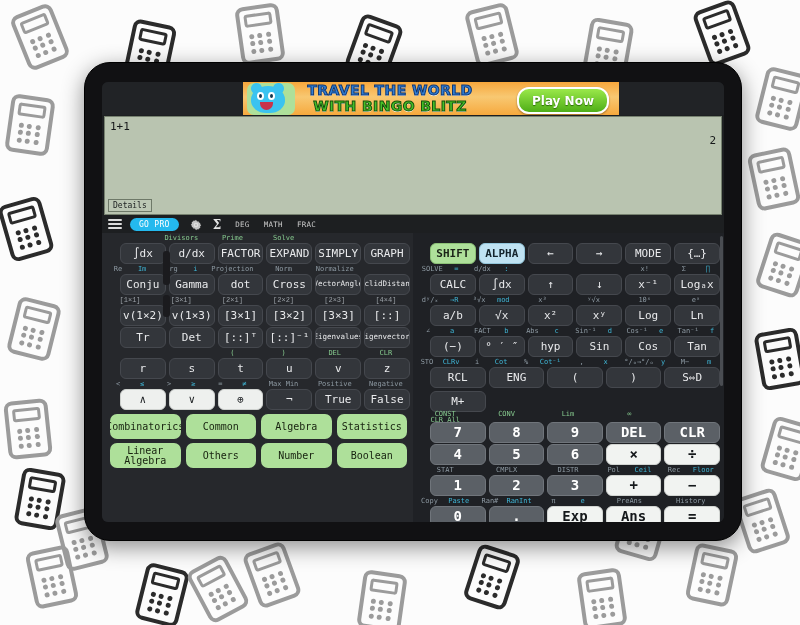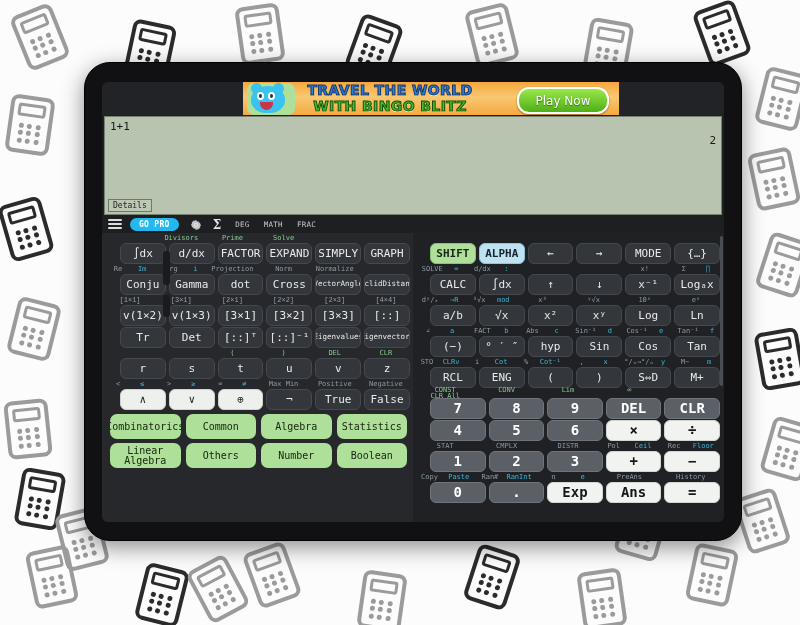--- a/index.html
+++ b/index.html
@@ -46,38 +46,38 @@
   #ad .mouth{position:absolute;left:13px;top:19px;width:13px;height:8px;background:#c9344b;border-radius:0 0 8px 8px;}
   #ad .adtxt{position:absolute;left:52px;top:1px;width:190px;text-align:center;line-height:1;}
   #ad .l1{font-family:"DejaVu Sans",sans-serif;font-weight:bold;font-size:14px;color:#2f7fd6;
       -webkit-text-stroke:1px #11356e;letter-spacing:.4px;text-shadow:0 1px 0 #fff;}
   #ad .l2{font-family:"DejaVu Sans",sans-serif;font-weight:bold;font-size:14px;color:#46c028;
       -webkit-text-stroke:1px #14500b;letter-spacing:.4px;margin-top:2px;text-shadow:0 1px 0 #fff;}
   #ad .play{position:absolute;right:10px;top:5px;width:88px;height:23px;border-radius:12px;
       background:linear-gradient(180deg,#9ae84a,#4fae17);border:2px solid #fff;
       box-shadow:0 1px 2px rgba(0,0,0,.4);
       display:flex;align-items:center;justify-content:center;
-      font-family:"DejaVu Sans",sans-serif;font-weight:normal;font-size:12px;color:#fff;
+      font-family:"DejaVu Sans",sans-serif;font-weight:bold;font-size:12px;color:#fff;
       text-shadow:0 1px 1px #2c6b09;}
 
   
   #display{flex:0 0 auto;height:99px;margin:1px 2px 0 2px;background:#b9c4b0;
       border:1px solid #76816f;position:relative;box-sizing:border-box;}
   #expr{position:absolute;left:5px;top:3px;font-size:11px;color:#16191a;}
   #result{position:absolute;right:5px;top:17px;font-size:11px;color:#16191a;}
   #details{position:absolute;left:3px;bottom:2px;padding:1px 4px;font-size:8px;color:#1b1e1f;
       background:#bcc7b4;border:1px solid #6e7968;}
 
   
   #toolbar{flex:0 0 auto;height:17px;display:flex;align-items:center;gap:0;padding:1px 0 0 6px;
       background:#1d1f21;}
   #toolbar .ham{width:14px;height:11px;position:relative;margin-right:8px;}
   #toolbar .ham i{position:absolute;left:0;width:14px;height:2px;background:#dcdcdc;border-radius:1px;}
   #toolbar .ham i:nth-child(1){top:0;}#toolbar .ham i:nth-child(2){top:4px;}#toolbar .ham i:nth-child(3){top:8px;}
-  #gopro{background:#24b9ee;color:#fff;font-size:8px;font-weight:bold;border-radius:9px;
+  #gopro{background:#24b9ee;color:#fff;font-size:8px;font-weight:normal;border-radius:9px;
       padding:2px 9px;letter-spacing:.3px;}
   #gear{margin-left:10px;width:14px;height:14px;}
   #sigma{margin-left:10px;color:#e4e4e4;font-size:12px;font-weight:bold;font-family:"DejaVu Serif",serif;}
   .tbtag{margin-left:14px;color:#c9c9c9;font-size:7.5px;letter-spacing:.3px;}
 
   
   #pads{flex:1 1 auto;display:flex;min-height:0;}
   #leftpad{width:311px;background:#26282c;padding:1px 3px 0 4px;box-sizing:border-box;}
   #rightpad{flex:1;background:#1f2125;padding:1px 4px 0 3px;box-sizing:border-box;position:relative;}
   #scrollbar{position:absolute;right:1px;top:3px;width:3px;height:150px;background:#4a4d52;border-radius:2px;}
@@ -822,21 +822,21 @@
             </div>
             <div class="hdr split">
               <b class="a">°/ₒ→°/ₒ</b>
               <b class="b">y</b>
             </div>
             <div class="hdr split">
               <b class="a">M−</b>
               <b class="b">m</b>
             </div>
           </div>
-          <div class="btnrow" style="display: grid; grid-template-columns: repeat(6, 1fr); gap: 3px;">
+          <div class="btnrow" style="display: grid; grid-template-columns: repeat(5, 1fr); gap: 3px;">
             <div class="k ">RCL</div>
             <div class="k ">ENG</div>
             <div class="k ">(</div>
             <div class="k ">)</div>
             <div class="k ">S⇔D</div>
             <div class="k ">M+</div>
           </div>
           <div class="hdrow c5" style="grid-template-columns: repeat(5, 1fr);">
             <div class="hdr">CONST</div>
             <div class="hdr">CONV</div>

